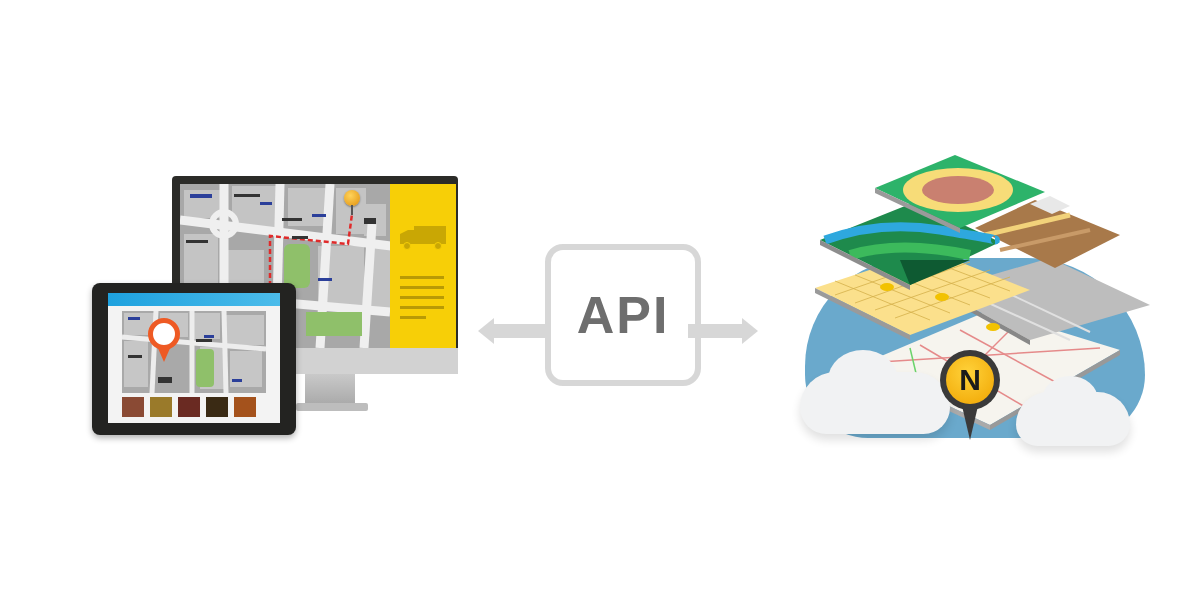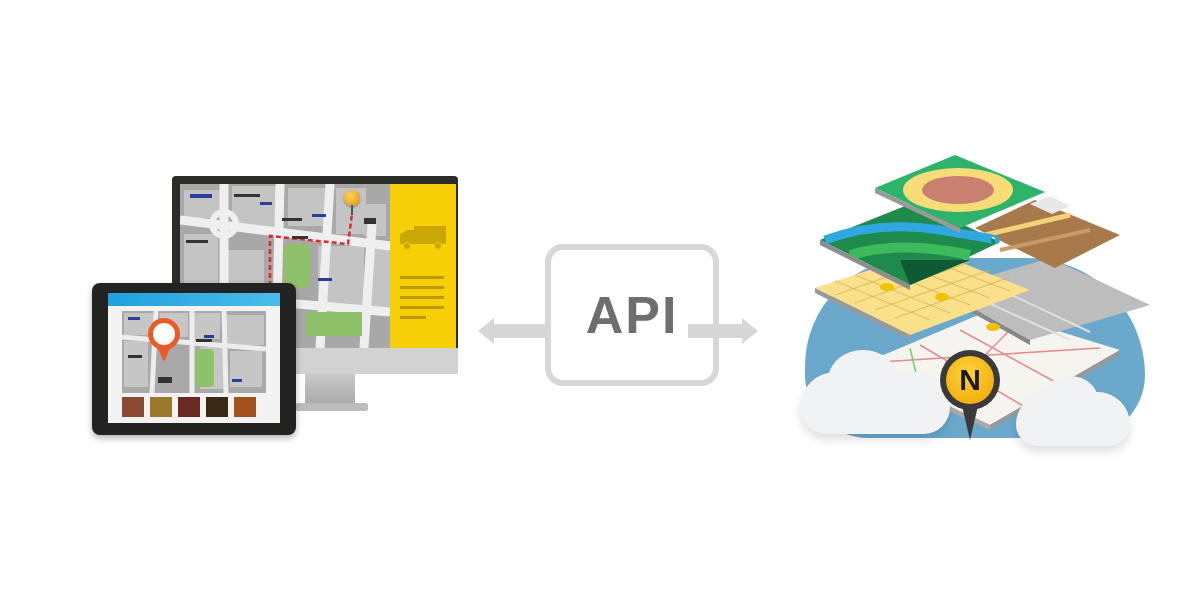--- a/index.html
+++ b/index.html
@@ -11,21 +11,21 @@
   .monitor-chin{left:293px;top:348px;width:165px;height:26px;background:#d2d2d2;}
   .monitor-neck{left:305px;top:374px;width:50px;height:30px;background:linear-gradient(#c9c9c9,#aaaaaa);}
   .monitor-base{left:296px;top:403px;width:72px;height:8px;background:#bdbdbd;border-radius:2px;}
   .yellow-panel{left:390px;top:184px;width:66px;height:164px;background:#f7cf07;}
   .line{height:3px;background:#b89a05;position:absolute;}
   
   .tablet{left:92px;top:283px;width:204px;height:152px;background:#232321;border-radius:8px;box-shadow:0 3px 6px rgba(0,0,0,.3);}
   .tablet-screen{left:108px;top:293px;width:172px;height:130px;background:#f3f3f3;overflow:hidden;}
   .tablet-bar{left:108px;top:293px;width:172px;height:13px;background:linear-gradient(90deg,#1ea1de,#4cbcea);}
   
-  .api-box{left:545px;top:244px;width:174px;height:142px;border:6px solid #d7d7d7;border-radius:18px;background:#fff;box-sizing:border-box;display:flex;align-items:center;justify-content:center;}
+  .api-box{left:545px;top:244px;width:156px;height:142px;border:6px solid #d7d7d7;border-radius:18px;background:#fff;box-sizing:border-box;display:flex;align-items:center;justify-content:center;}
   .api-label{font-family:"Liberation Sans",sans-serif;font-weight:bold;font-size:52px;color:#6e6e6e;letter-spacing:2px;}
   .arrow-shaft{height:14px;background:#d7d7d7;}
   
   .cloud-bg{left:805px;top:258px;width:340px;height:180px;background:#6aa9cc;border-radius:120px 130px 70px 70px;}
   .cloud{background:#f1f2f3;box-shadow:0 6px 10px rgba(0,0,0,.12);}
 </style>
 </head>
 <body>
 
 <div class="abs monitor"></div>

